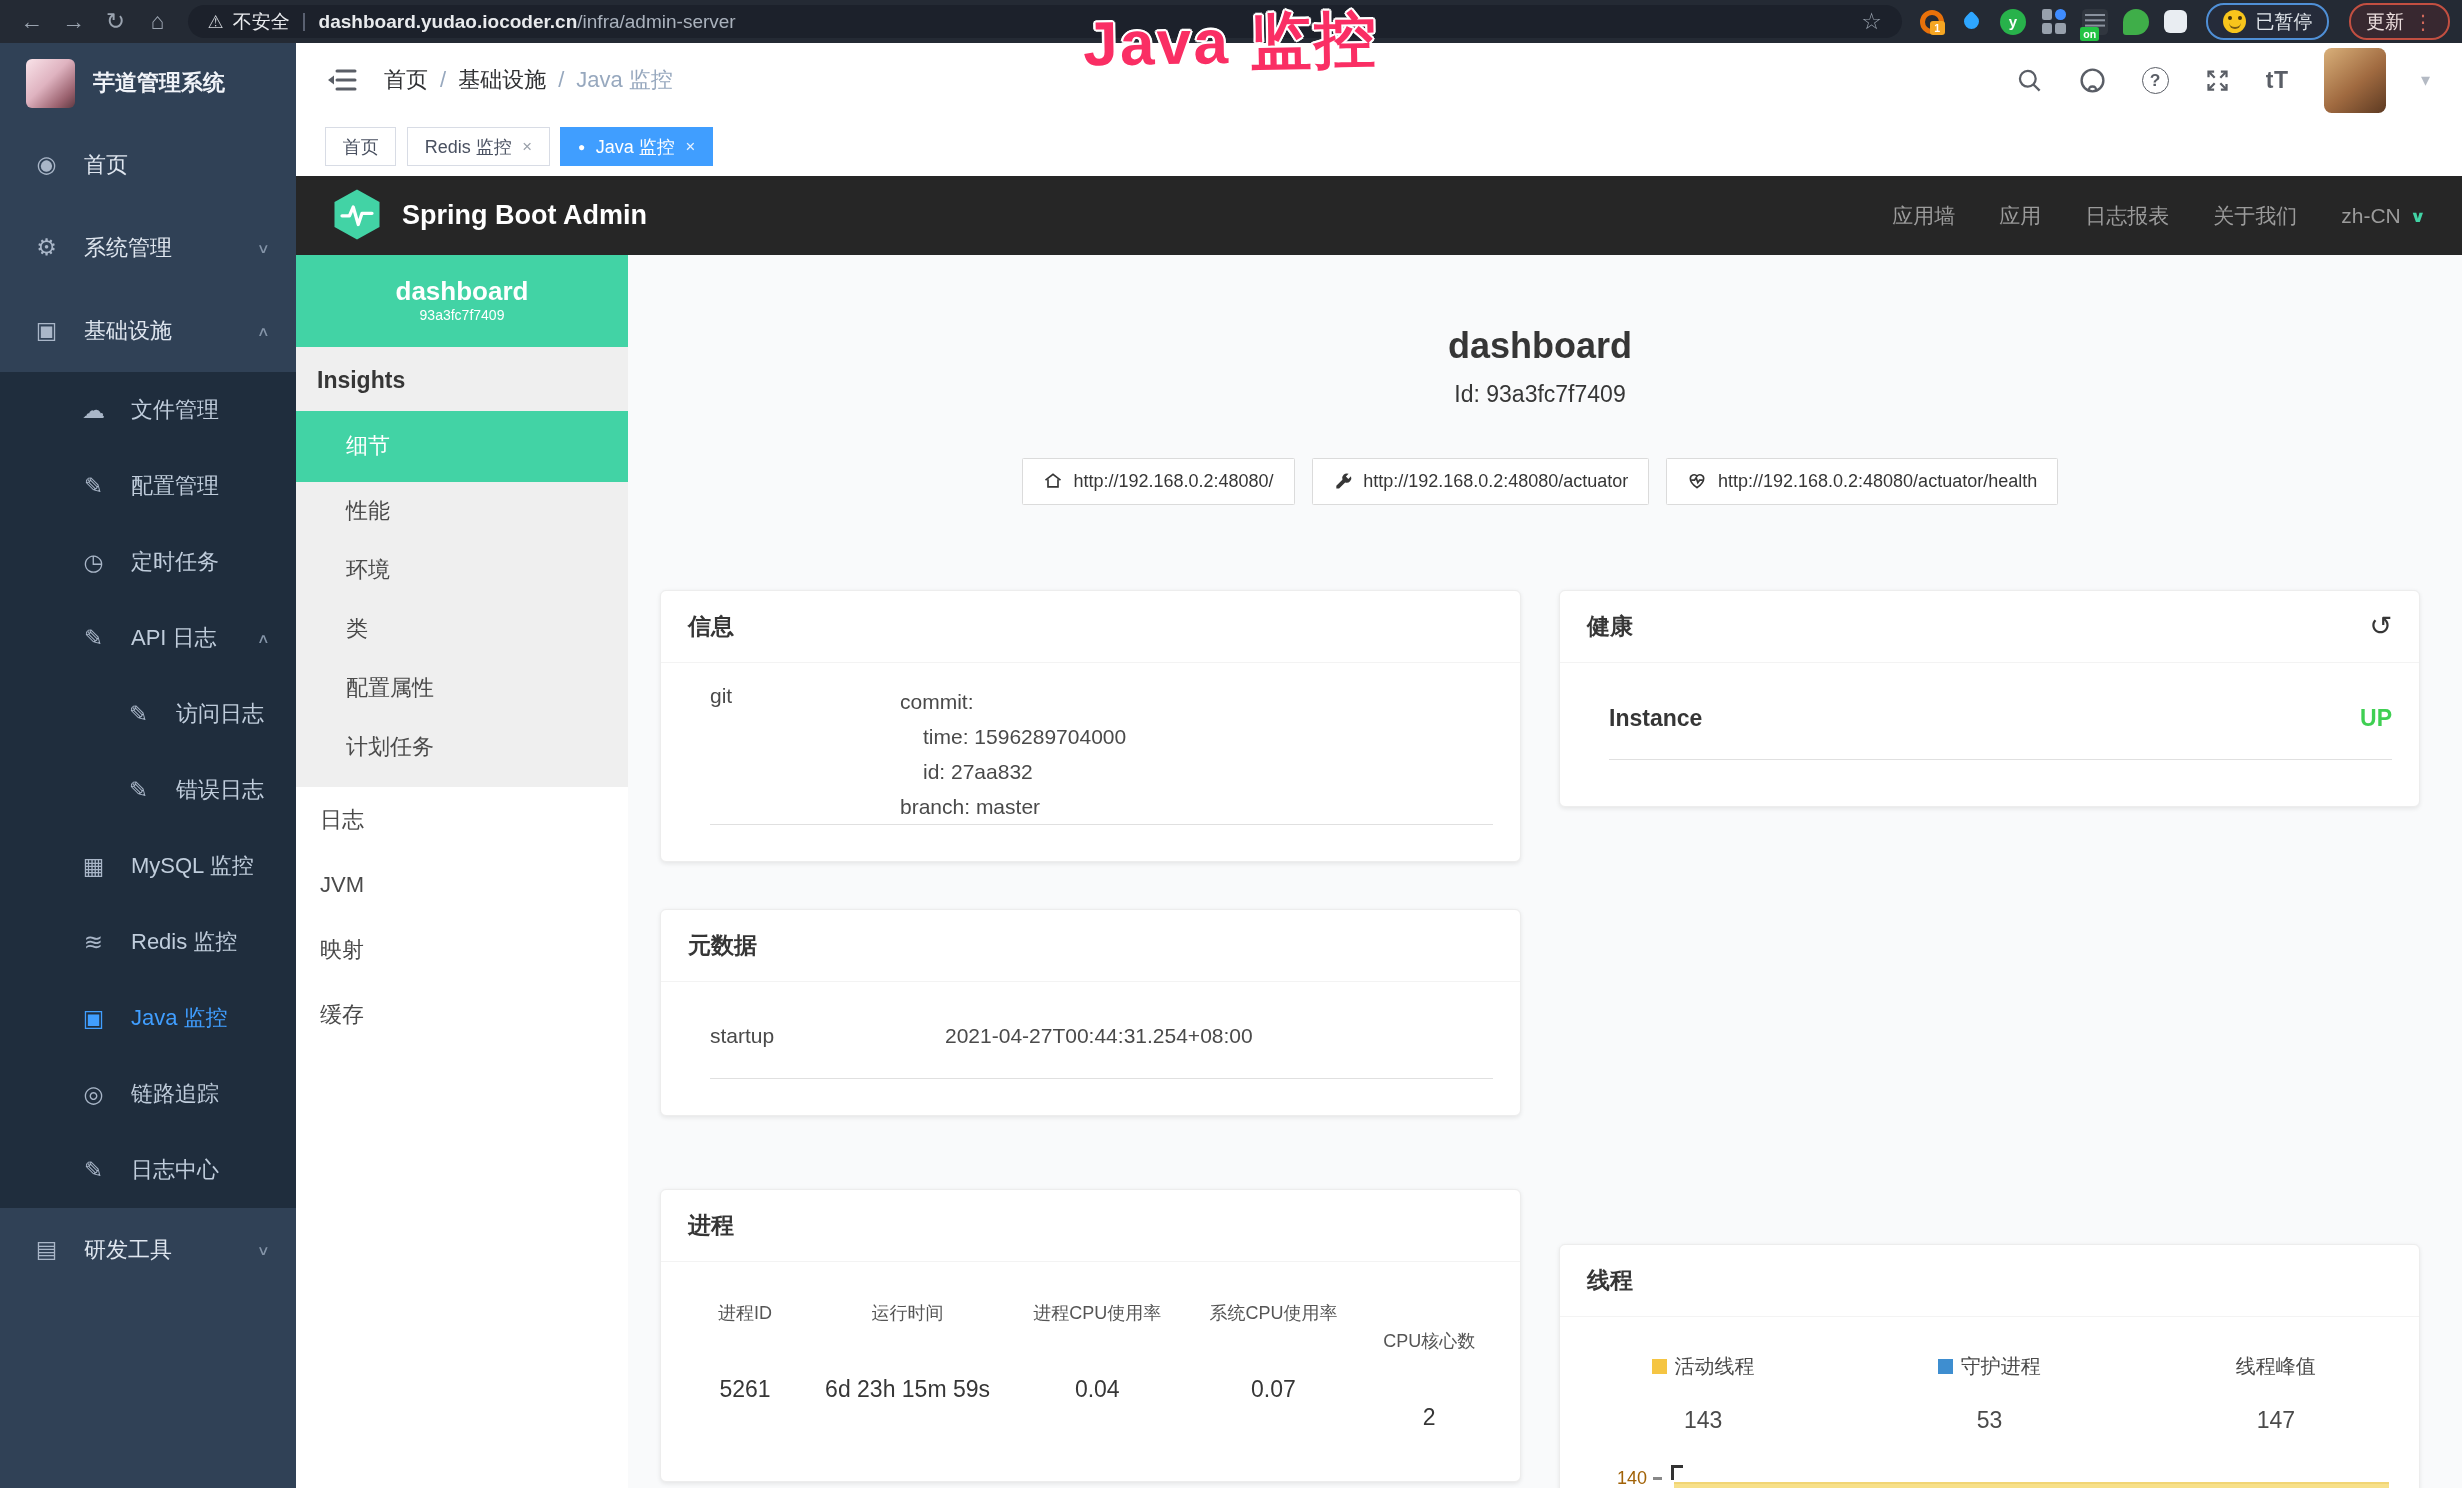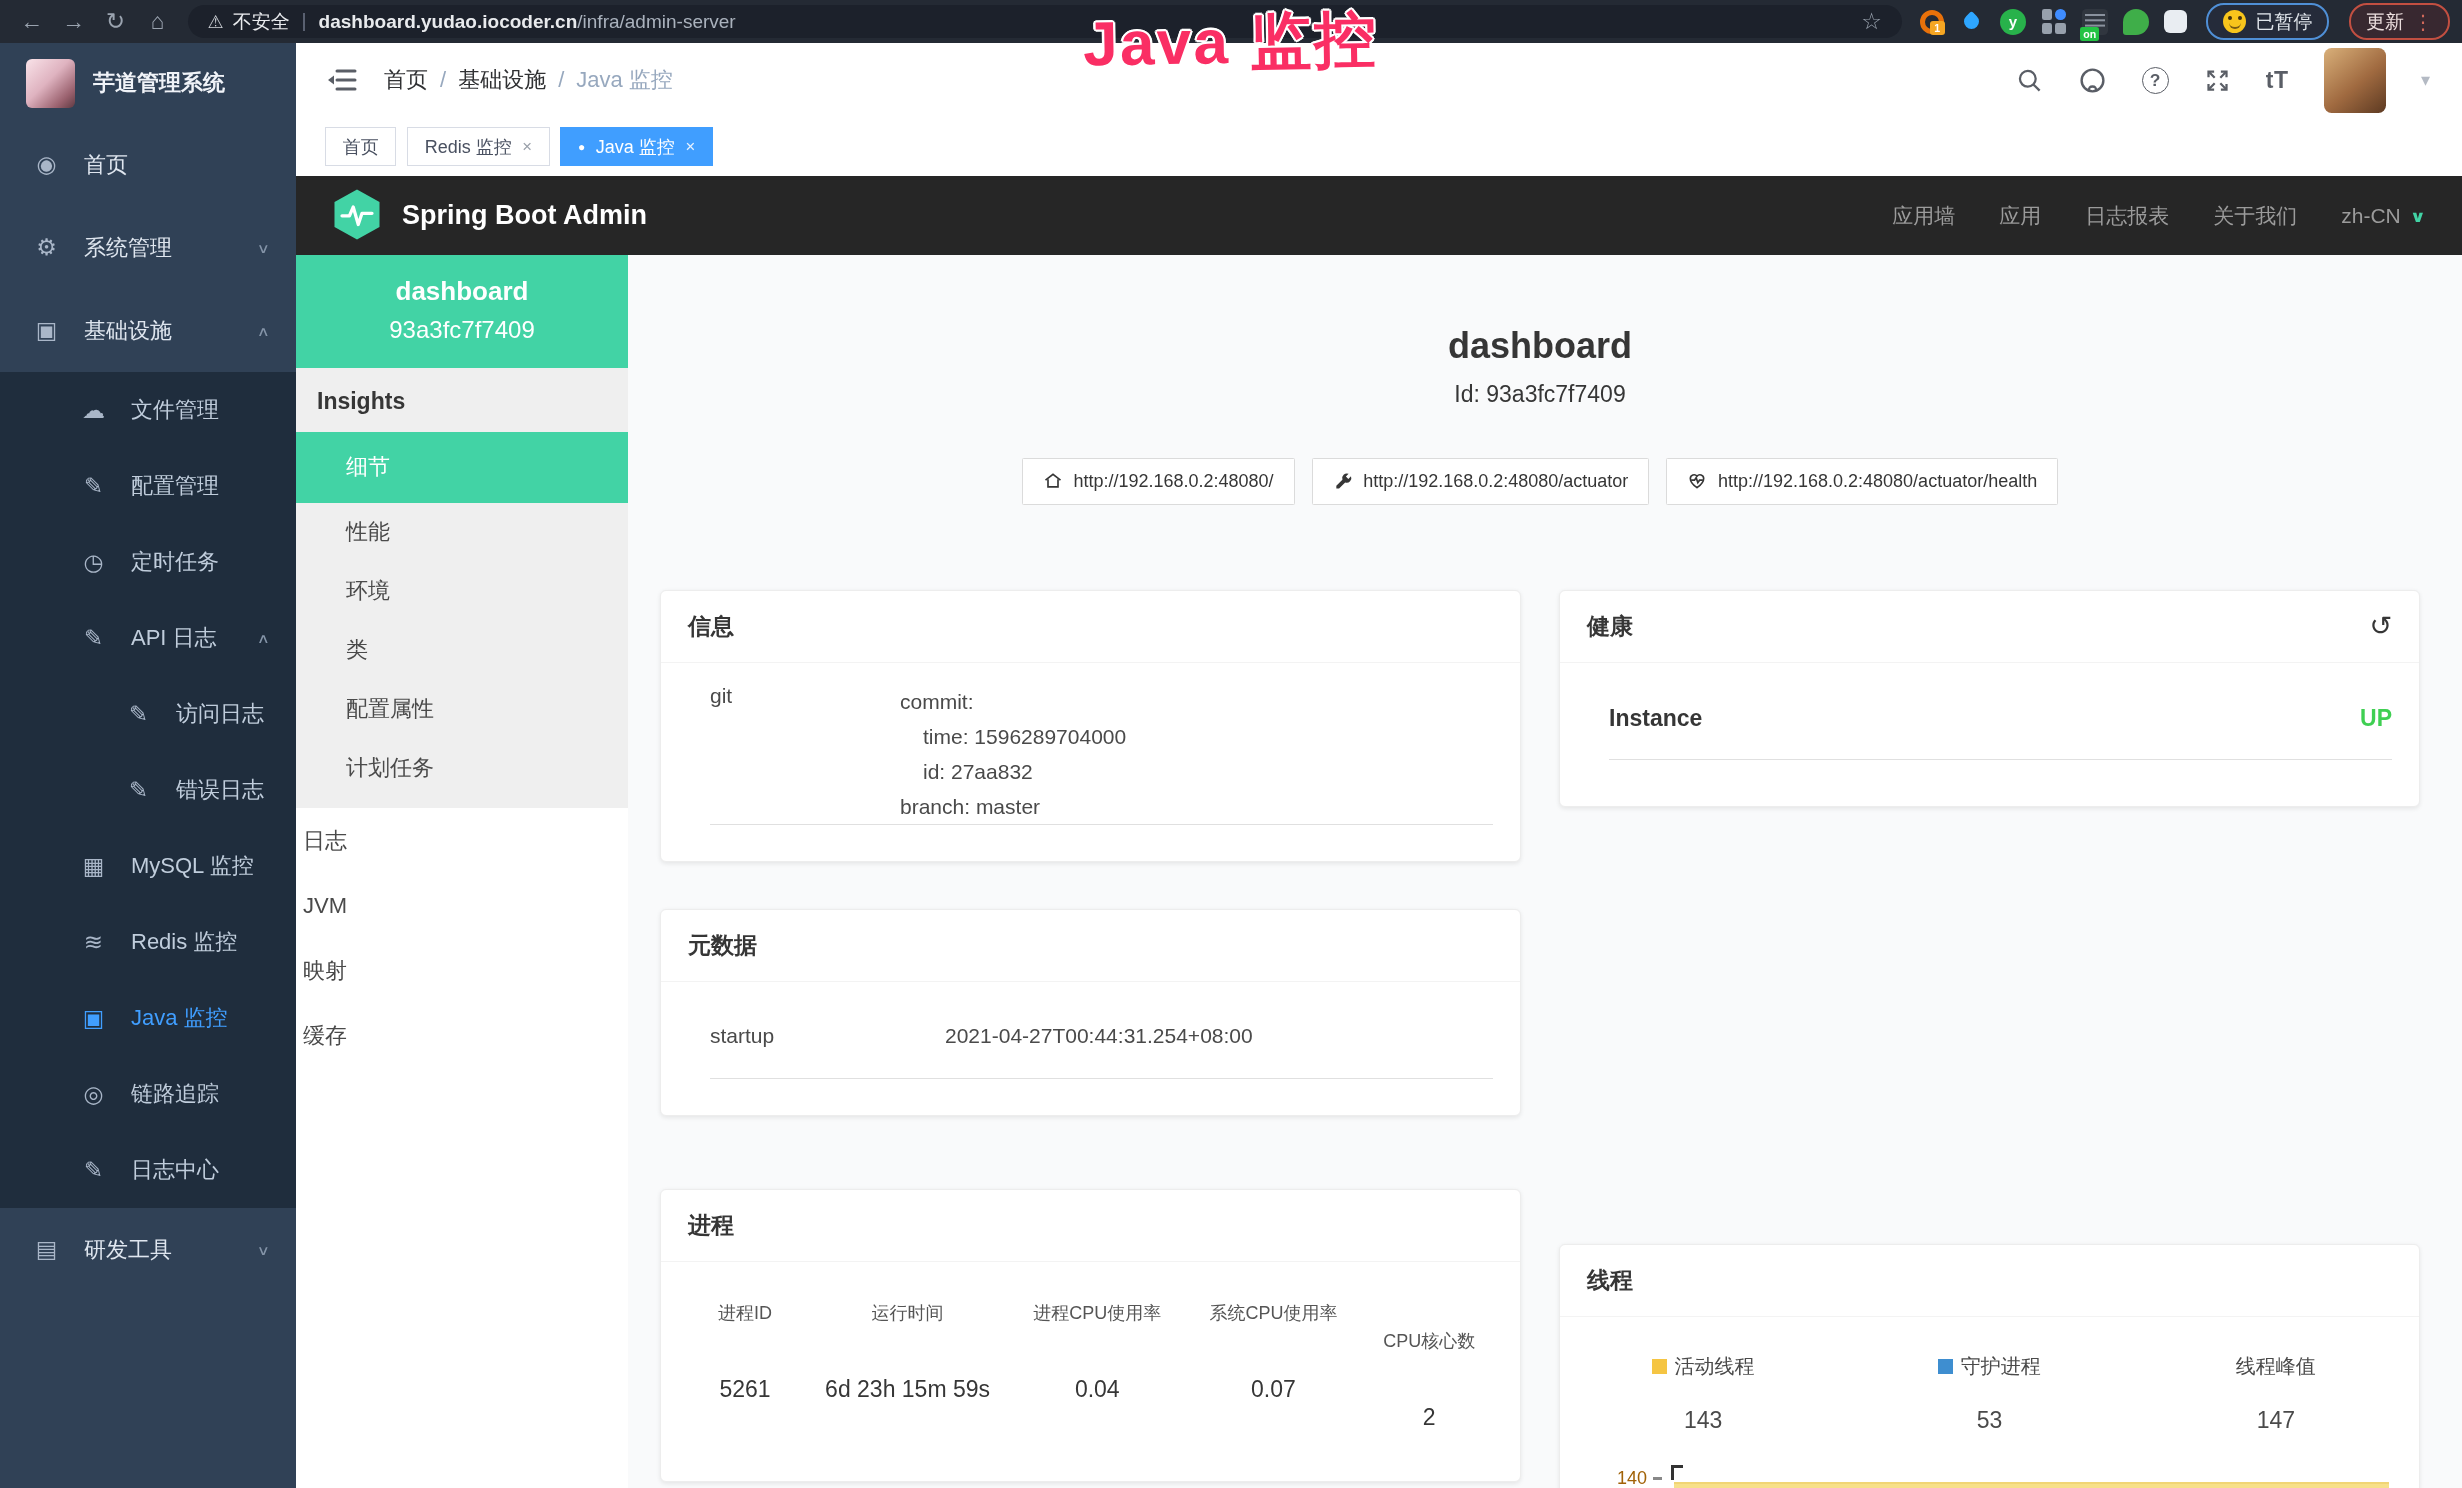--- a/index.html
+++ b/index.html
@@ -86,26 +86,26 @@
   .sba-nav { margin-left:auto; display:flex; align-items:center; gap:44px; font-size:21px; color:#9b9b9b; }
   .sba-nav span { cursor:pointer; }
   .lang { display:flex; align-items:center; gap:9px; }
   .lang .gchev { color:#42d3a5; font-weight:bold; font-size:20px; transform:scaleY(.8); }
 
   
   .sba-body { flex:1; display:flex; background:#f9fafb; overflow:hidden; }
   .sba-side { width:332px; flex-shrink:0; background:#fff; }
   .inst-head { background:#42d3a5; color:#fff; text-align:center; padding:21px 0 24px; }
   .inst-name { font-size:26px; font-weight:bold; }
-  .inst-id { font-size:24px; margin-top:9px; }
+  .inst-id { font-size:14px; margin-top:0; }
   .insights { background:#efefef; padding-bottom:10.6px; }
   .insights-label { padding:20px 0 16.7px 21px; font-size:23px; font-weight:bold; color:#363636; }
   .m-item { height:59px; display:flex; align-items:center; padding-left:50px; font-size:22px; color:#4a4a4a; cursor:pointer; }
   .m-item.active { background:#42d3a5; color:#fff; height:71px; }
-  .m-item.top { padding-left:7px; height:65px; }
+  .m-item.top { padding-left:24px; height:65px; }
 
   
   .sba-main { flex:1; padding:70px 42px 0 32px; overflow:hidden; }
   .page-title { text-align:center; font-size:36px; font-weight:bold; color:#363636; }
   .page-sub { text-align:center; font-size:23px; color:#363636; margin-top:13.7px; }
   .linkrow { display:flex; justify-content:center; margin-top:50px; gap:17px; }
   .linkbtn { display:flex; align-items:center; gap:10.6px; height:47px; padding:0 20px; background:#fff; border:0.8px solid #dbdbdb; border-radius:1.5px; font-size:18px; color:#363636; cursor:pointer; }
   .linkbtn svg { flex-shrink:0; }
 
   .cards { display:flex; gap:38px; margin-top:85px; }

